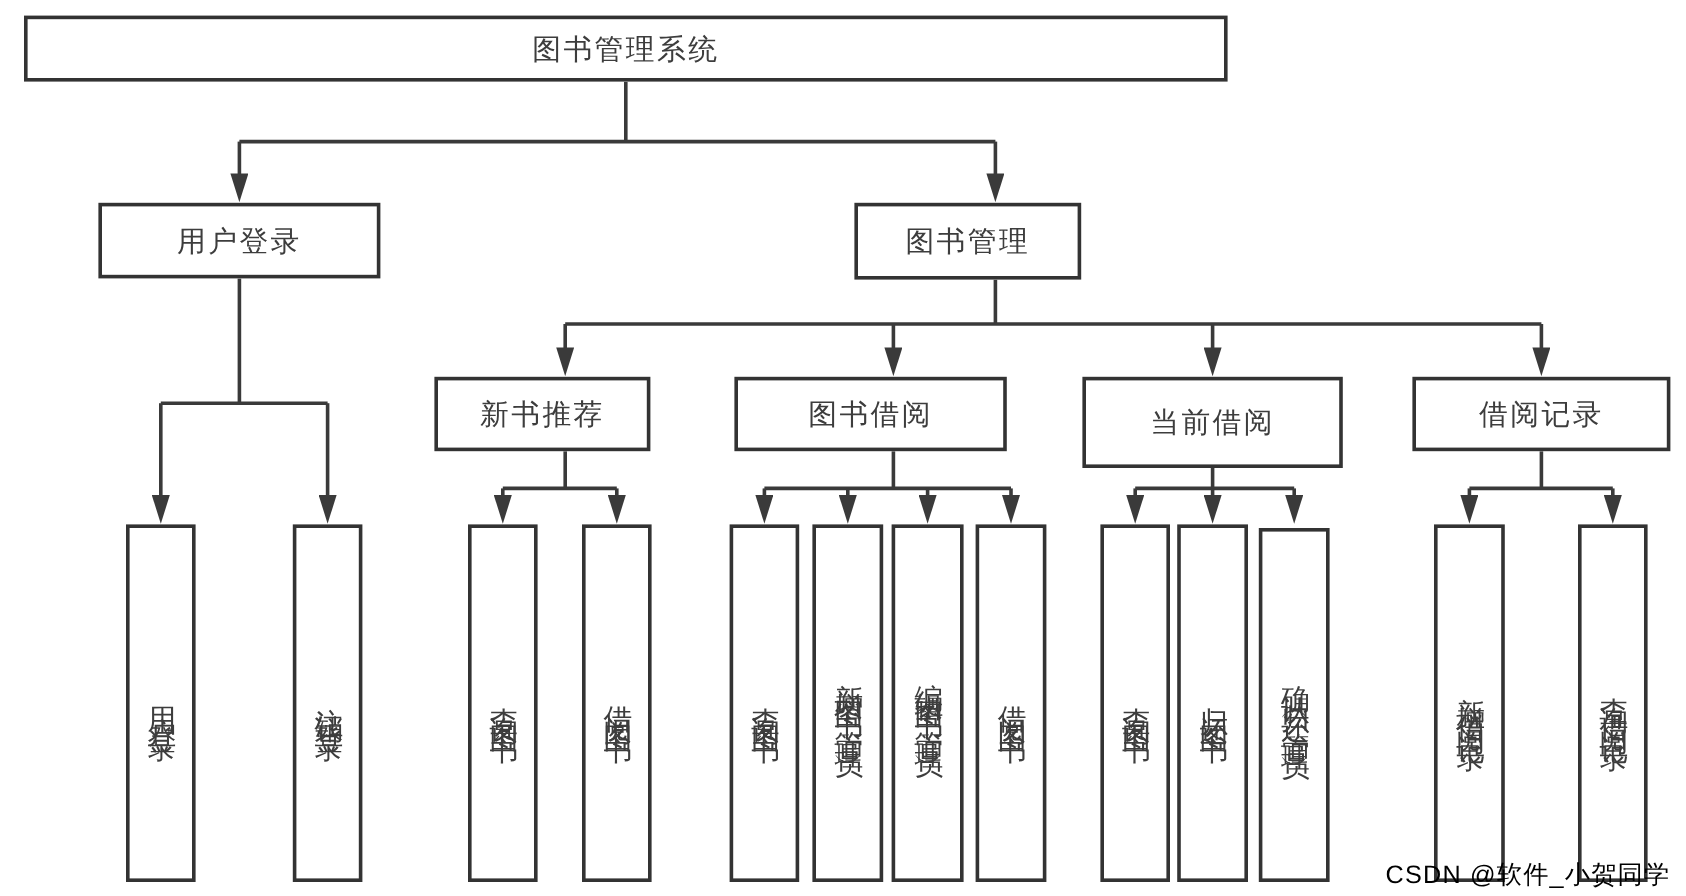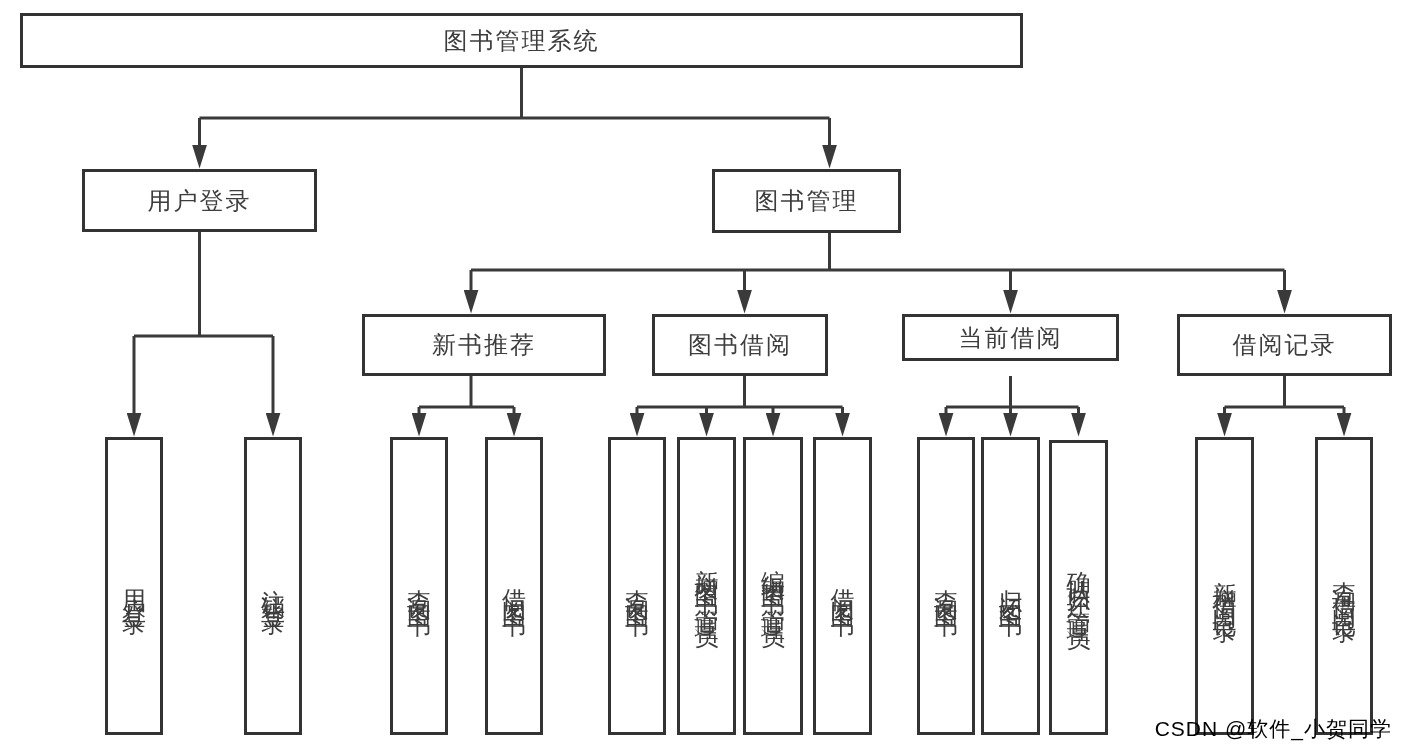--- a/index.html
+++ b/index.html
@@ -108,23 +108,23 @@
       <path d="M1224.5 407 V429" marker-end="url(#arrow)"></path>
       <path d="M1344 407 V429" marker-end="url(#arrow)"></path>
     </g>
   </svg>
 
   <div class="node h" style="left:20px; top:13px; width:1003px; height:55px;">图书管理系统</div>
 
   <div class="node h" style="left:82px; top:169px; width:235px; height:63px;">用户登录</div>
   <div class="node h" style="left:712px; top:169px; width:189px; height:64px;">图书管理</div>
 
-  <div class="node h" style="left:362px; top:314px; width:244px; height:62px;">新书推荐</div>
-  <div class="node h" style="left:652px; top:314px; width:176px; height:62px;">图书借阅</div>
-  <div class="node h" style="left:902px; top:314px; width:217px; height:47px;">当前借阅</div>
+  <div class="node h" style="left:362px; top:314px; width:180px; height:62px;">新书推荐</div>
+  <div class="node h" style="left:612px; top:314px; width:227px; height:62px;">图书借阅</div>
+  <div class="node h" style="left:902px; top:314px; width:217px; height:76px;">当前借阅</div>
   <div class="node h" style="left:1177px; top:314px; width:215px; height:62px;">借阅记录</div>
 
   <div class="node v" style="left:105px; top:437px; width:58px; height:298px;">用户登录</div>
   <div class="node v" style="left:244px; top:437px; width:58px; height:298px;">注销登录</div>
 
   <div class="node v" style="left:390px; top:437px; width:58px; height:298px;">查询图书</div>
   <div class="node v" style="left:485px; top:437px; width:58px; height:298px;">借阅图书</div>
 
   <div class="node v" style="left:608px; top:437px; width:58px; height:298px;">查询图书</div>
   <div class="node v" style="left:677px; top:437px; width:59px; height:298px;">新增图书（管理员）</div>

